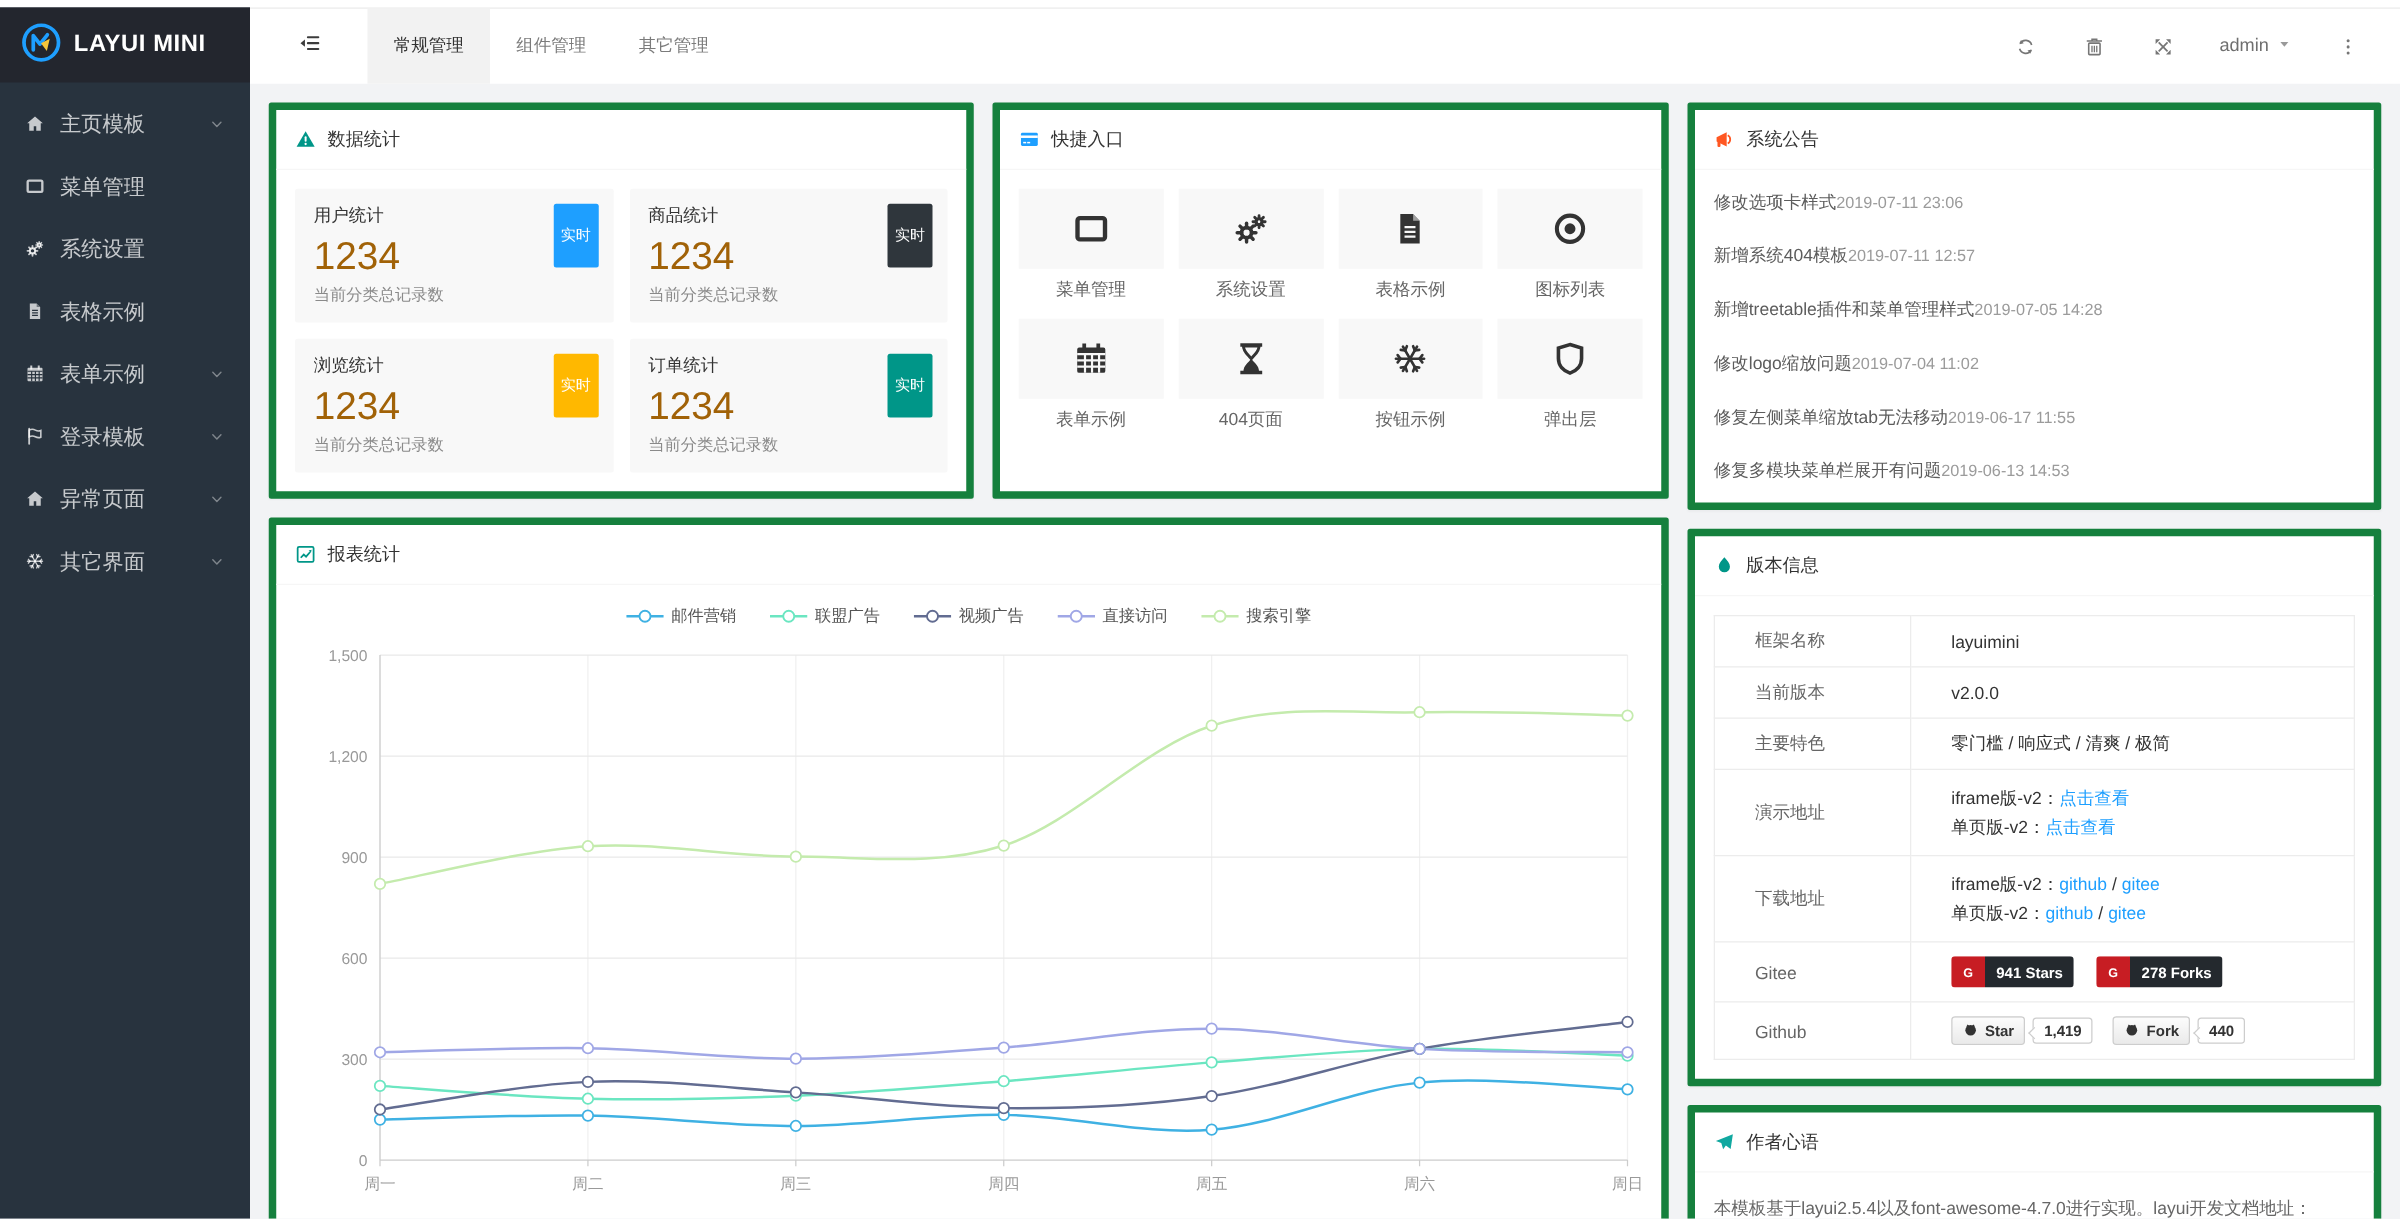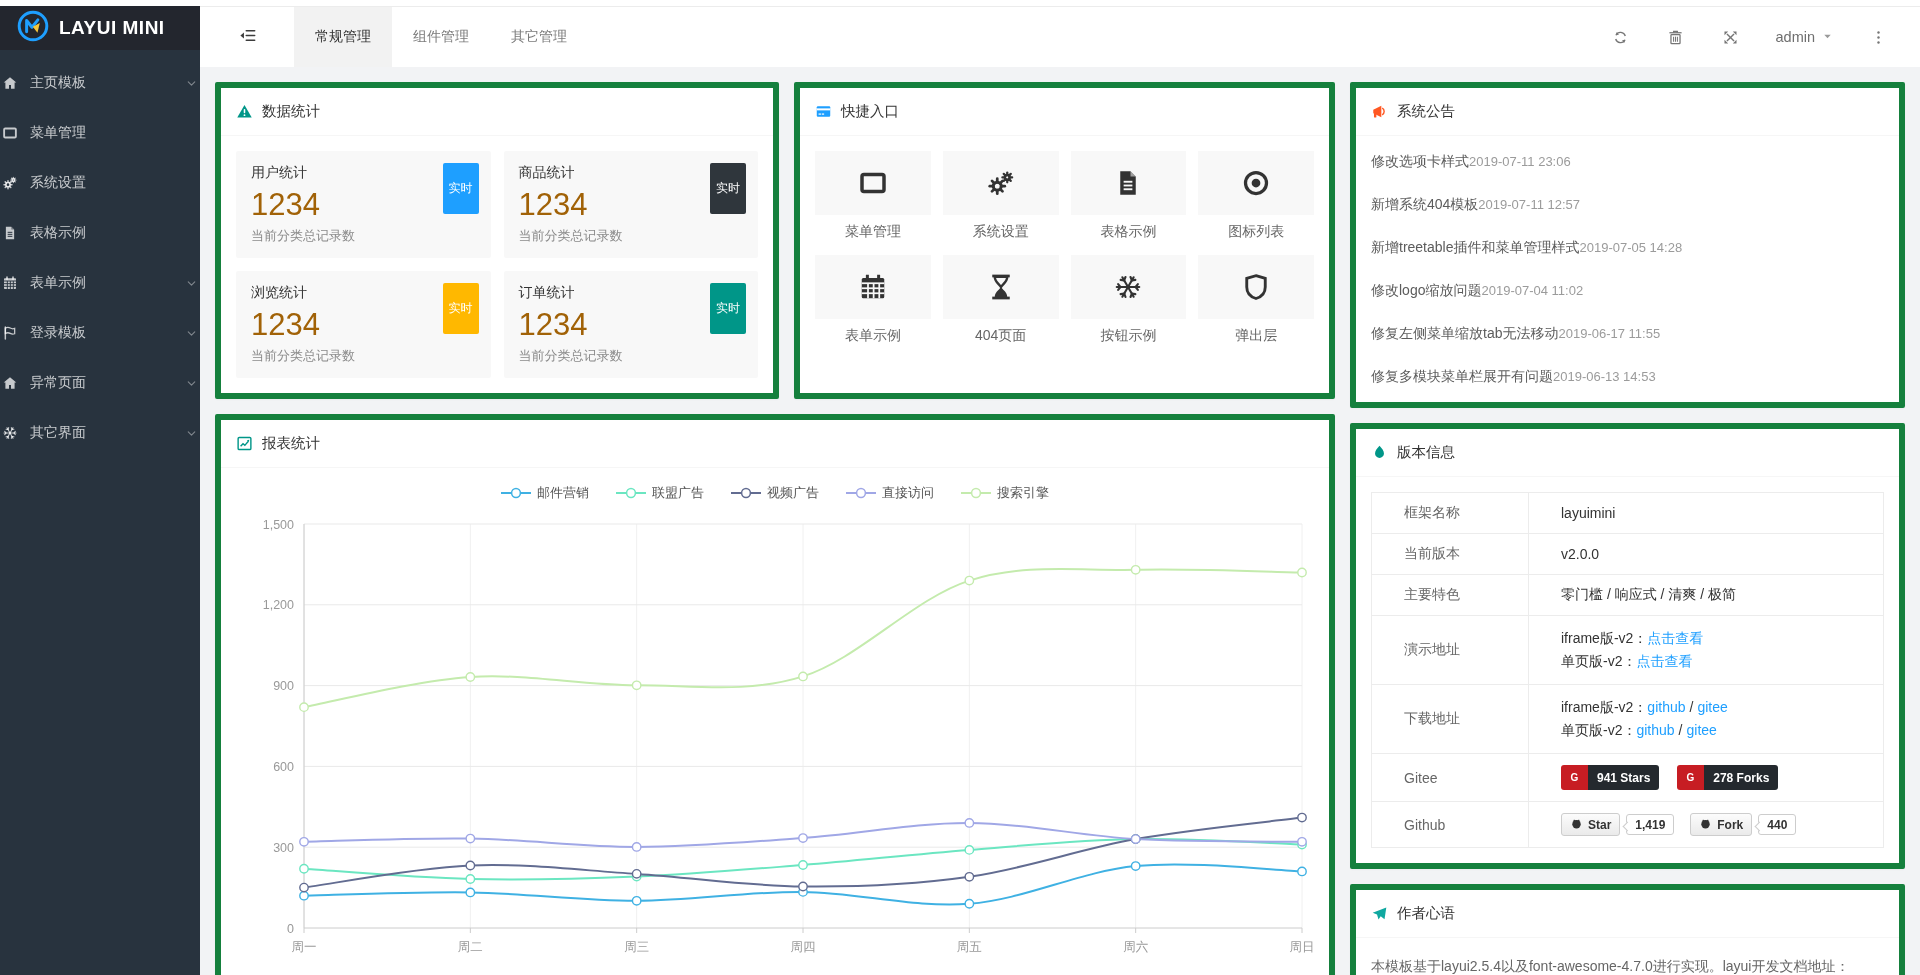--- a/index.html
+++ b/index.html
@@ -1,24 +1,24 @@
 <!DOCTYPE html>
 <html><head>
 <meta charset="utf-8">
 <style>
   html,body{margin:0;padding:0;width:1920px;height:975px;overflow:hidden;
     font-family:"Liberation Sans","DejaVu Sans",sans-serif;background:#f2f3f5;}
   .topstrip{height:6px;background:#fff;}
   .app{display:flex;height:969px;}
   
   .sidebar{width:200px;background:#28333E;flex-shrink:0;display:flex;flex-direction:column;}
-  .logo{height:44px;background:#23262E;display:flex;align-items:center;padding-left:16px;gap:9px;flex-shrink:0;}
+  .logo{height:60px;background:#23262E;display:flex;align-items:center;padding-left:16px;gap:9px;flex-shrink:0;}
   .logo-text{color:#fff;font-size:19px;font-weight:bold;letter-spacing:.5px;}
   .menu{padding-top:8px;}
-  .menu-item{height:50px;display:flex;align-items:center;padding:0 2px;color:rgba(255,255,255,.74);font-size:14px;cursor:pointer;}
+  .menu-item{height:50px;display:flex;align-items:center;padding:0 20px;color:rgba(255,255,255,.74);font-size:17px;cursor:pointer;}
   .mi-icon{width:17px;height:17px;margin-right:11px;display:flex;align-items:center;}
   .mi-icon svg{width:16px;height:16px;}
   .mi-label{flex:0 0 auto;}
   .mi-arrow{margin-left:auto;opacity:.55;display:flex;}
   .mi-arrow svg{width:13px;height:13px;}
   
   .main{flex:1;display:flex;flex-direction:column;min-width:0;}
   .topbar{height:60px;background:#fff;display:flex;align-items:stretch;border-top:1px solid #ececec;flex-shrink:0;}
   .collapse-btn{width:94px;display:flex;align-items:center;justify-content:center;color:#3c3c3c;cursor:pointer;}
   .collapse-btn svg{width:19px;height:19px;}

